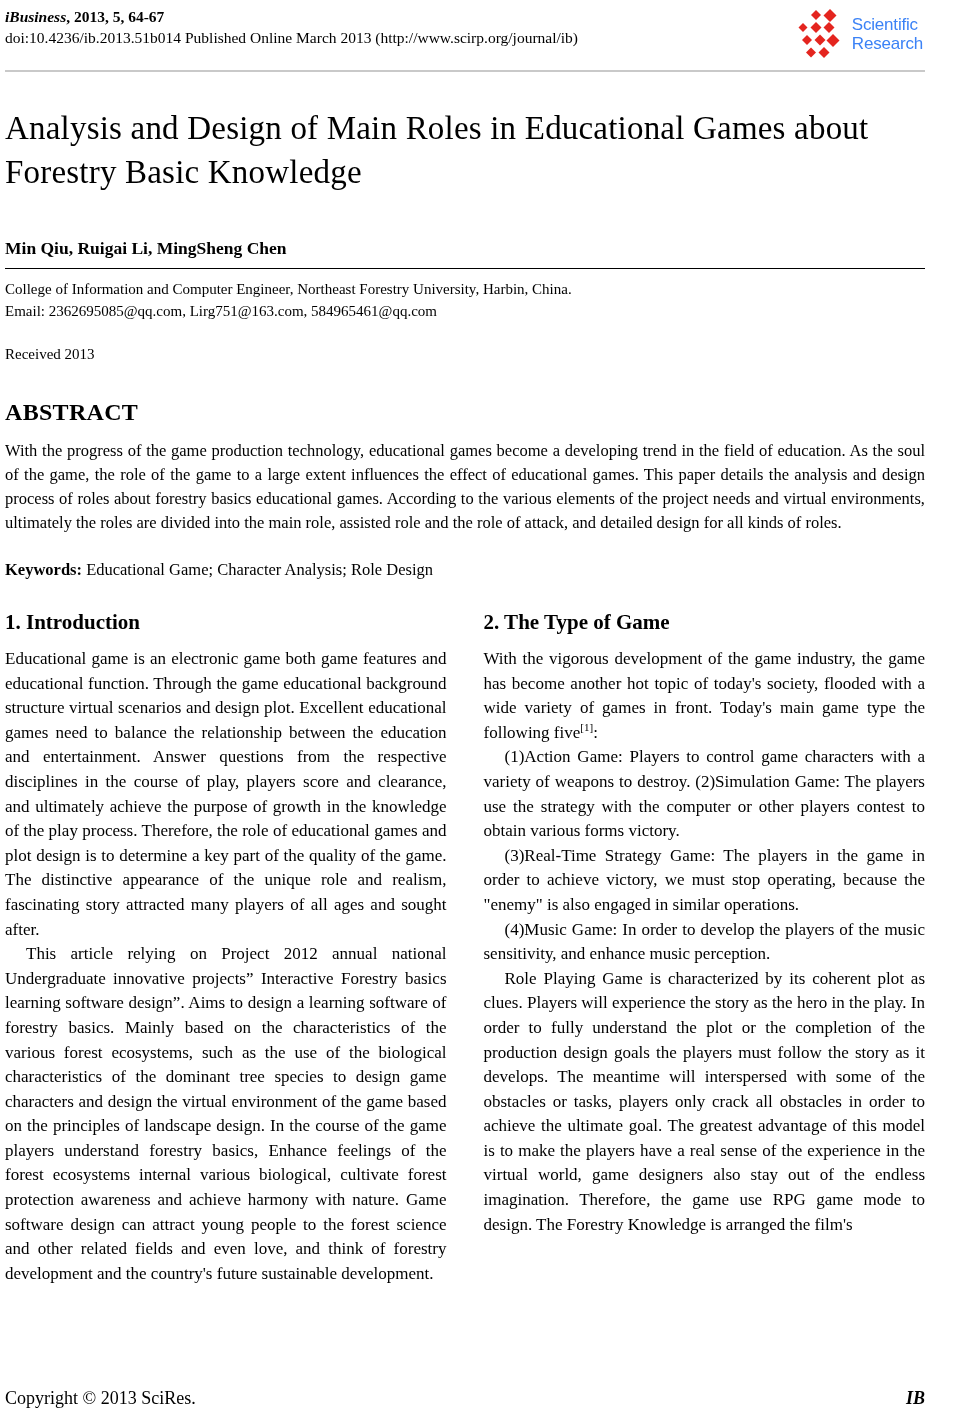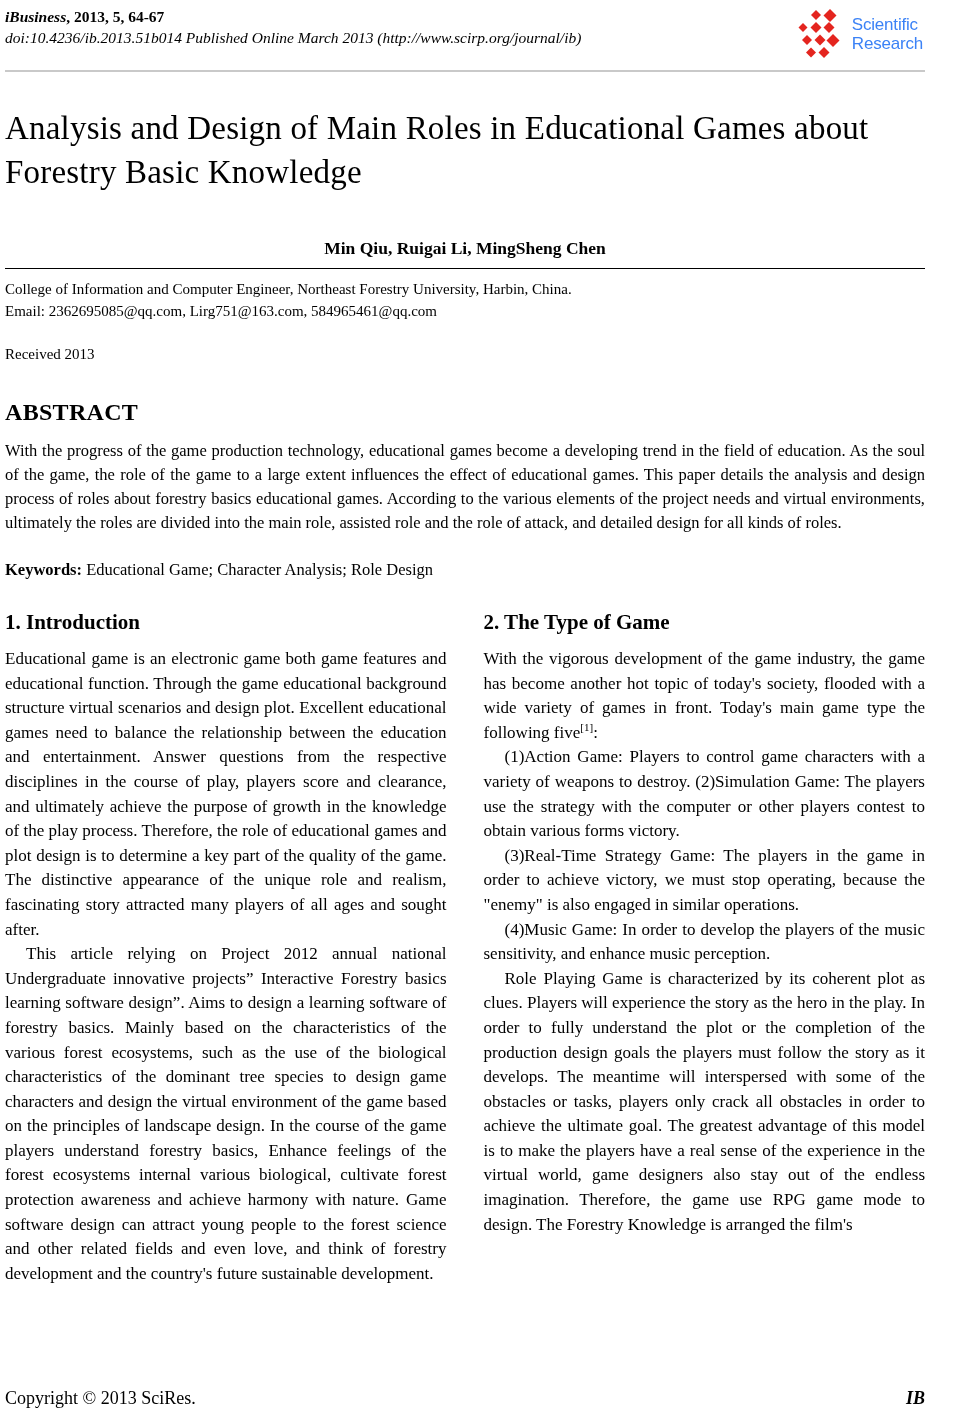--- a/index.html
+++ b/index.html
@@ -12,34 +12,34 @@
     font-family: "Liberation Serif", serif;
     color: #000000;
     padding: 6px 5px 0 5px;
     overflow: hidden;
   }
 
   
   .header { display: flex; justify-content: space-between; align-items: flex-start; }
   .journal-line { font-size: 15.5px; line-height: 21px; font-weight: bold; }
   .journal-line .jname { font-style: italic; }
-  .doi-line { font-size: 15.5px; line-height: 22px; font-style: italic; }
+  .doi-line { font-size: 15.5px; line-height: 22px; }
   .logo { display: flex; align-items: center; gap: 6px; margin-top: 2px; margin-right: 2px; }
   .logo-text { font-family: "Liberation Sans", sans-serif; font-size: 17px; line-height: 19px; color: #3b82f6; letter-spacing: -0.2px; }
   .header-rule { border: 0; border-top: 2px solid #c9c9c9; margin-top: 10px; }
 
   
   .title {
     margin-top: 34px;
     font-size: 33px;
     line-height: 44px;
     font-weight: normal;
     letter-spacing: 0.2px;
   }
-  .authors { margin-top: 44px; font-size: 17.5px; font-weight: bold; text-align: center; }
+  .authors { margin-top: 44px; font-size: 17.5px; font-weight: bold; }
   .authors-rule { border: 0; border-top: 1.5px solid #000; margin-top: 9px; }
 
   .affiliation { margin-top: 9px; font-size: 15px; line-height: 22px; }
   .email { font-size: 15px; line-height: 22px; }
   .received { margin-top: 24px; font-size: 15px; }
 
   
   .abstract-heading { margin-top: 36px; font-size: 24px; font-weight: bold; letter-spacing: 0.3px; }
   .abstract-text {
     margin-top: 13px;

